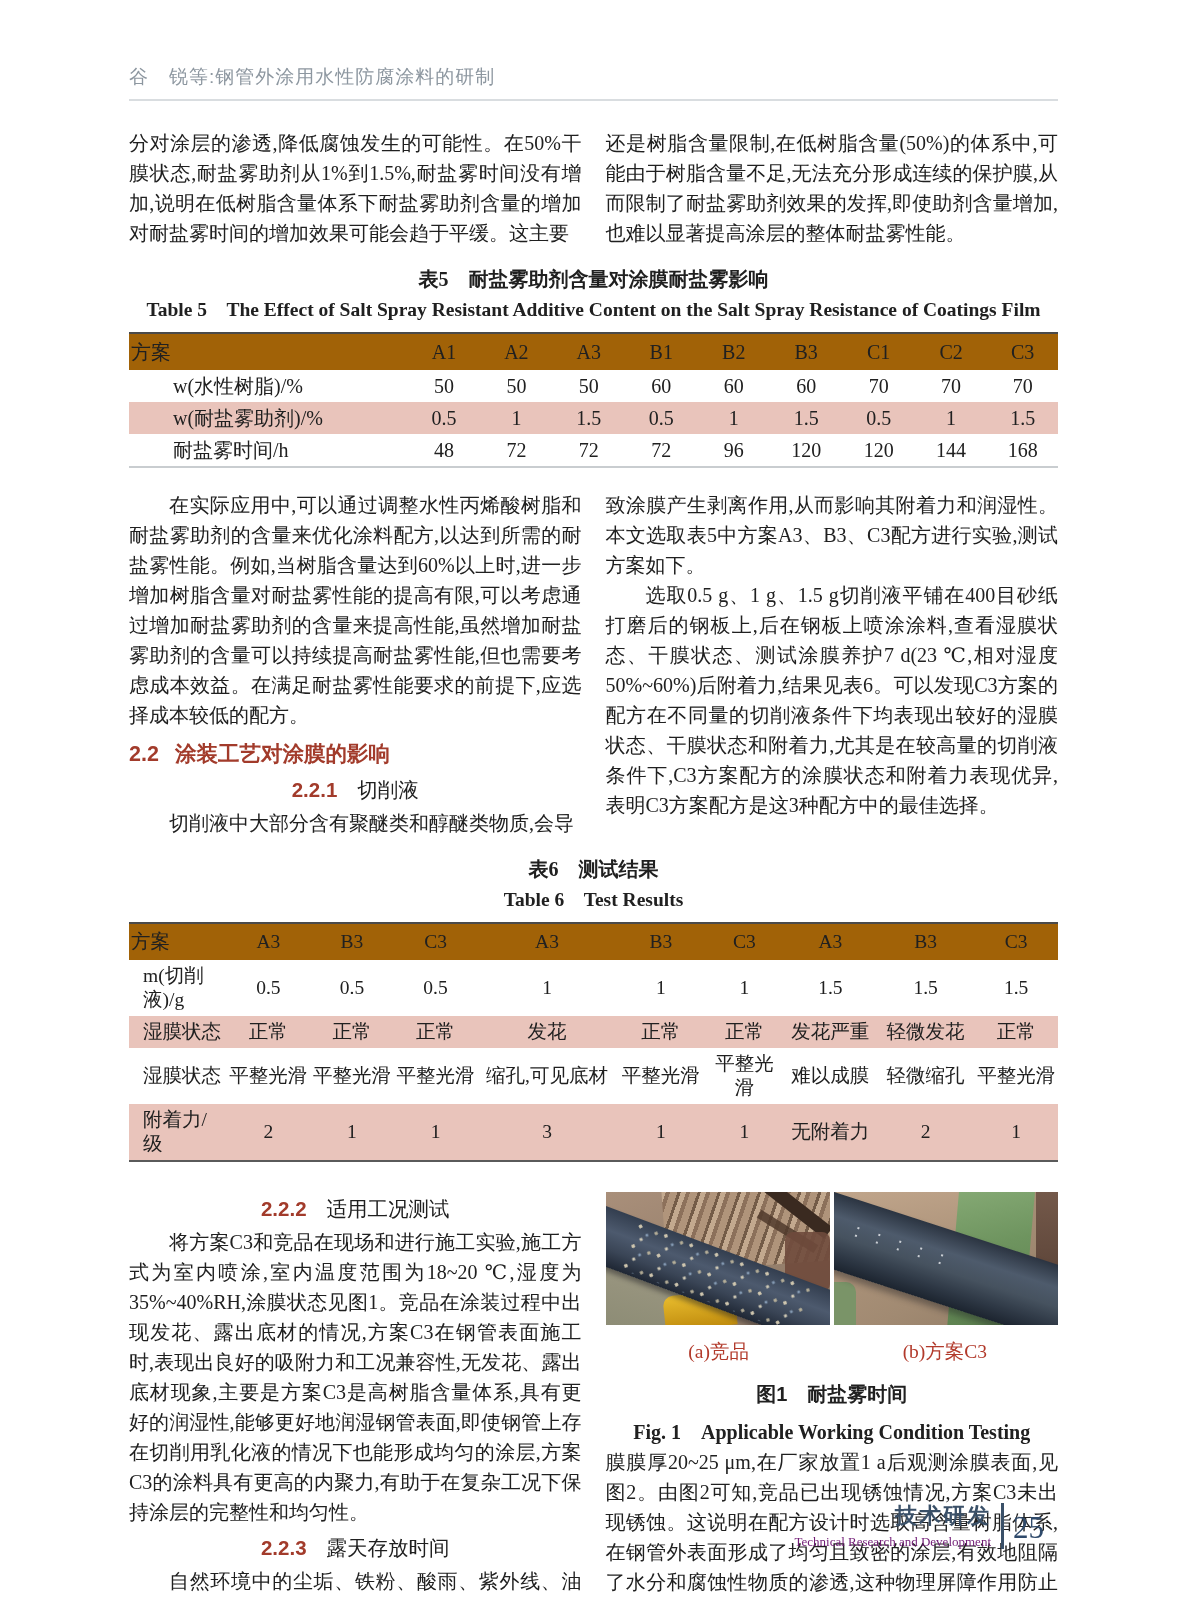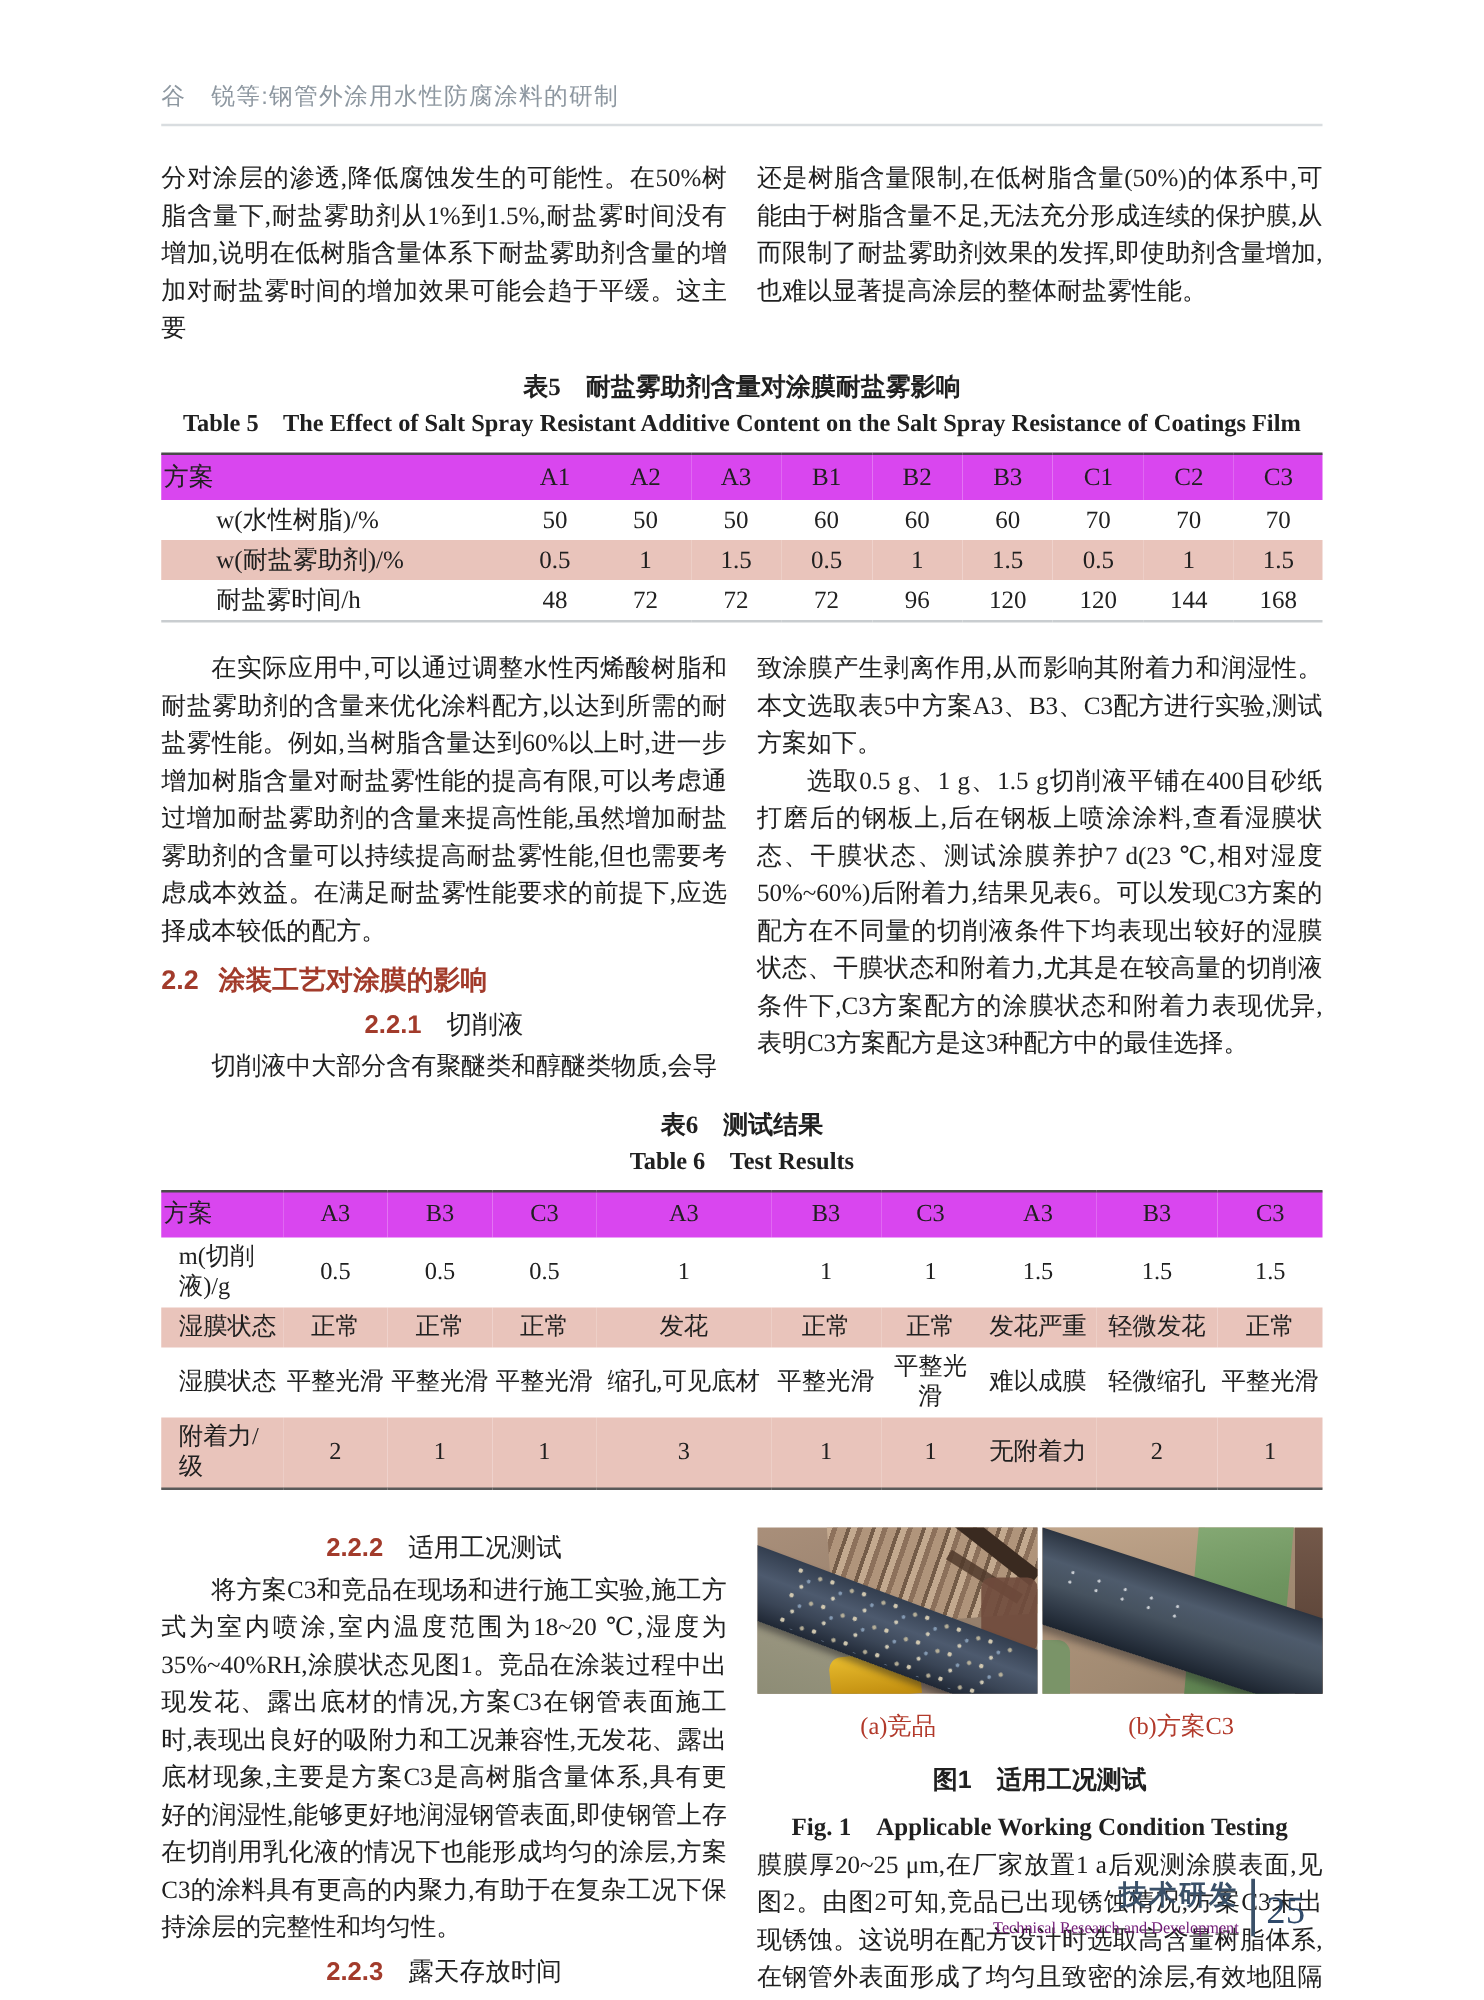--- a/index.html
+++ b/index.html
@@ -30,21 +30,21 @@
   p.follow { margin-top:0; }
 
   .tbl-caption-zh { margin-top:18px; text-align:center; font-weight:bold; font-size:20px; }
   .tbl-caption-en { margin-top:6px; text-align:center; font-weight:bold; font-size:19.5px; }
 
   table.paper-table {
     width:100%; border-collapse:collapse; margin-top:11px;
     font-size:20px; table-layout:fixed;
   }
   table.paper-table td { text-align:center; padding:4px 2px; line-height:24px; }
-  table.paper-table tr:first-child td { background:#d946ef; padding:6px 2px; }
+  table.paper-table tr:first-child td { background:#a16207; padding:6px 2px; }
   table.paper-table tr:nth-child(odd):not(:first-child) td { background:#e9c4bb; }
   table.paper-table td:first-child { text-align:left; }
   table.t5 { border-top:2px solid #4a4a4a; border-bottom:2px solid #c9cdd0; }
   table.t6 { border-top:2px solid #4a4a4a; border-bottom:2px solid #5a5a5a; font-size:19.5px; }
   table.t5 td:first-child { padding-left:44px; }
   table.t6 td:first-child { padding-left:14px; }
 
   .h-major {
     margin:9px 0 5px; font-size:21.5px; font-weight:bold; color:#a23b2b;
     font-family:"Liberation Sans","DejaVu Sans",sans-serif; text-align:left;
@@ -124,21 +124,21 @@
 <div class="page">
   <div class="content">
 
     <div class="running-head">
       <span>谷　锐等:钢管外涂用水性防腐涂料的研制</span>
     </div>
     <div class="head-rule"></div>
 
     <div class="twocol top-section">
       <div class="col">
-        <p class="follow">分对涂层的渗透,降低腐蚀发生的可能性。在50%树脂含量下,耐盐雾助剂从1%到1.5%,耐盐雾时间没有增加,说明在低树脂含量体系下耐盐雾助剂含量的增加对耐盐雾时间的增加效果可能会趋于平缓。这主要</p>
+        <p class="follow">分对涂层的渗透,降低腐蚀发生的可能性。在50%干膜状态,耐盐雾助剂从1%到1.5%,耐盐雾时间没有增加,说明在低树脂含量体系下耐盐雾助剂含量的增加对耐盐雾时间的增加效果可能会趋于平缓。这主要</p>
       </div>
       <div class="col">
         <p class="follow">还是树脂含量限制,在低树脂含量(50%)的体系中,可能由于树脂含量不足,无法充分形成连续的保护膜,从而限制了耐盐雾助剂效果的发挥,即使助剂含量增加,也难以显著提高涂层的整体耐盐雾性能。</p>
       </div>
     </div>
 
     <div class="tbl-caption-zh">表5　耐盐雾助剂含量对涂膜耐盐雾影响</div>
     <div class="tbl-caption-en">Table 5 The Effect of Salt Spray Resistant Additive Content on the Salt Spray Resistance of Coatings Film</div>
     <table class="paper-table t5">
       <colgroup>
@@ -333,21 +333,21 @@
               <div class="pb-darkpatch"></div>
               <div class="pb-bl-green"></div>
               <div class="pb-pipe"></div>
               <div class="pb-dots"></div>
             </div>
           </div>
           <div class="fig-caps">
             <div>(a)竞品</div>
             <div>(b)方案C3</div>
           </div>
-          <div class="fig-title-zh">图1　适用工况测试</div>
+          <div class="fig-title-zh">图1　耐盐雾时间</div>
           <div class="fig-title-en">Fig. 1 Applicable Working Condition Testing</div>
         </div>
         <p class="follow after-figure">膜膜厚20~25 μm,在厂家放置1 a后观测涂膜表面,见图2。由图2可知,竞品已出现锈蚀情况,方案C3未出现锈蚀。这说明在配方设计时选取高含量树脂体系,在钢管外表面形成了均匀且致密的涂层,有效地阻隔了水分和腐蚀性物质的渗透,这种物理屏障作用防止了腐蚀介质与钢管的直接接触,从而减缓了腐蚀过</p>
       </div>
     </div>
   </div>
 
   <div class="footer">
     <div class="footer-left">
       <div class="footer-zh">技术研发</div>

